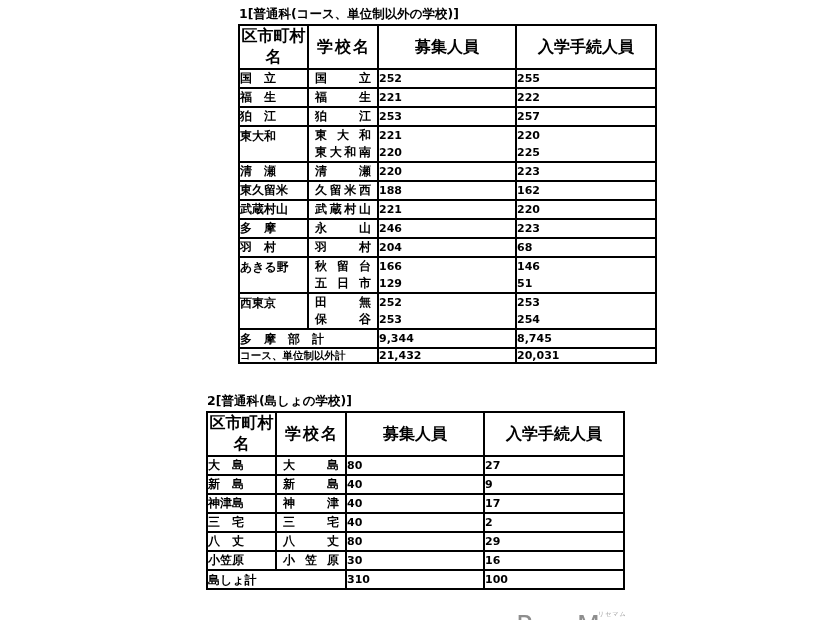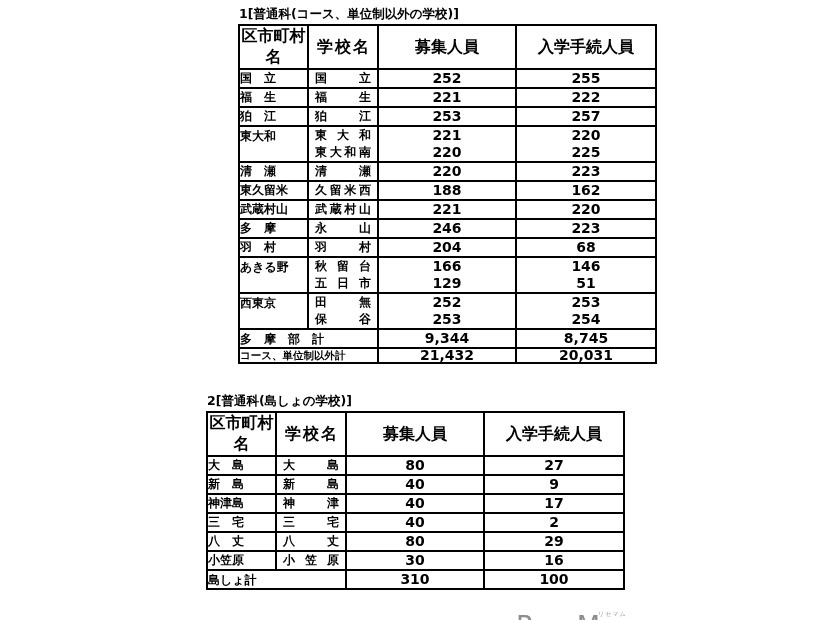--- a/index.html
+++ b/index.html
@@ -15,21 +15,21 @@
   table.adm th,table.adm td{
     border:2px solid #000;padding:0;font-weight:bold;overflow:hidden;
     font-family:"DejaVu Sans",sans-serif;
   }
   table.adm thead th{height:32px;font-size:16px;text-align:center;vertical-align:middle;}
   .h-school .dist{display:flex;justify-content:space-between;padding:0 8px;}
   td.c-district{font-size:12px;line-height:17px;height:17px;vertical-align:middle;}
   td.c-district.vtop{vertical-align:top;padding-top:1px;}
   td.c-school{font-size:12px;height:17px;vertical-align:middle;}
   td.c-school .dist{display:flex;justify-content:space-between;padding:0 6px;line-height:17px;}
-  td.c-num{font-size:14px;text-align:center;padding-right:4px;height:17px;vertical-align:middle;line-height:17px;}
+  td.c-num{font-size:11px;text-align:left;padding-right:4px;height:17px;vertical-align:middle;line-height:17px;}
   tr.sub td{height:17px;}
   tr.sub.first td.nb{border-bottom:none;}
   tr.sub.rest td.nt{border-top:none;}
   tr.total td{height:16px;}
   td.c-total-label{font-size:12px;text-align:left;vertical-align:middle;line-height:16px;}
   tr.total.small td{height:13px;}
   tr.total.small td.c-total-label{font-size:10.5px;line-height:13px;}
   tr.total.small td.c-num{line-height:13px;}
   .watermark{
     position:absolute;left:516px;top:612px;z-index:5;line-height:1;

